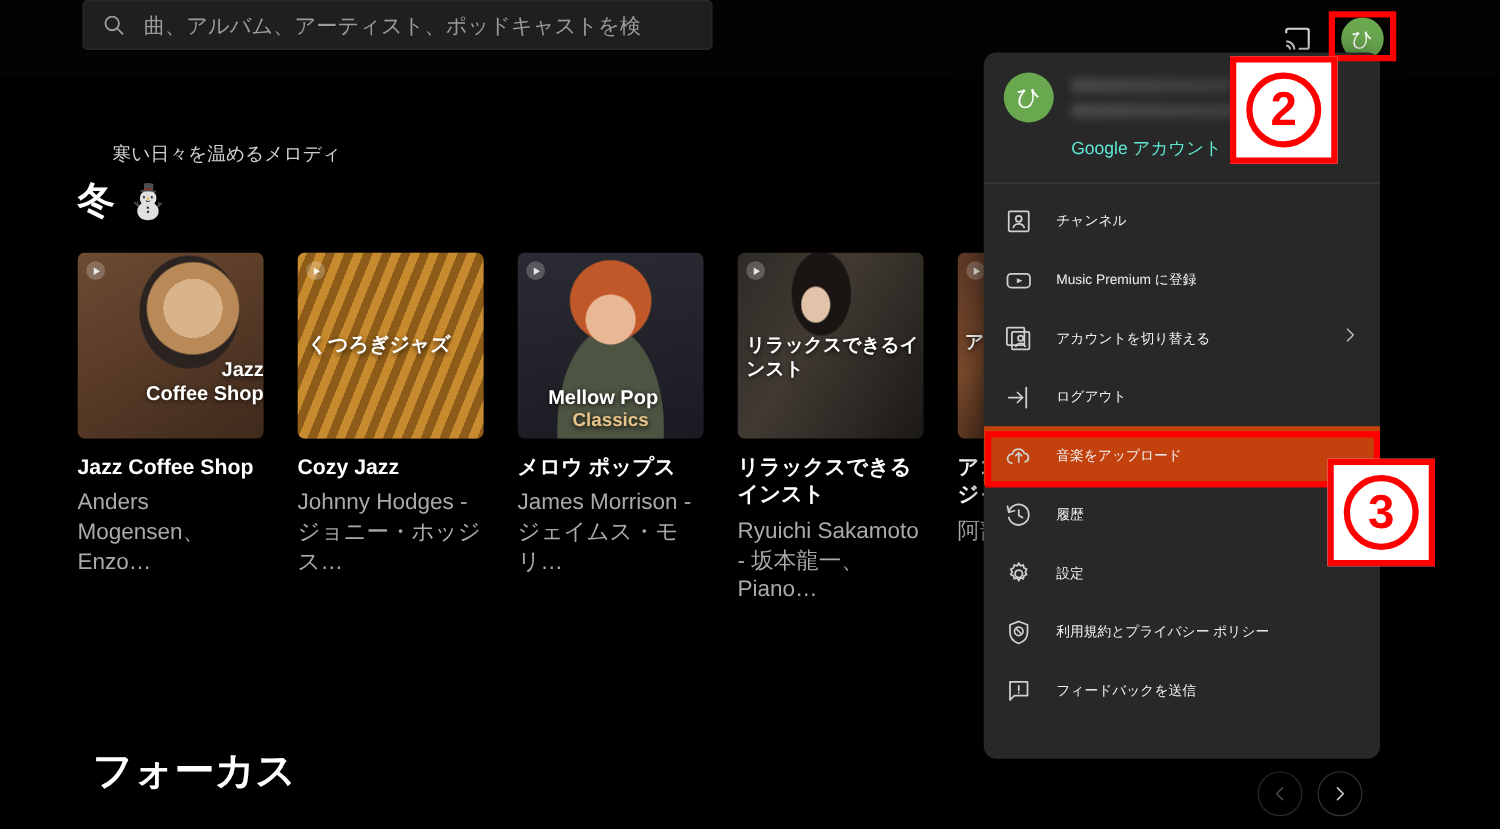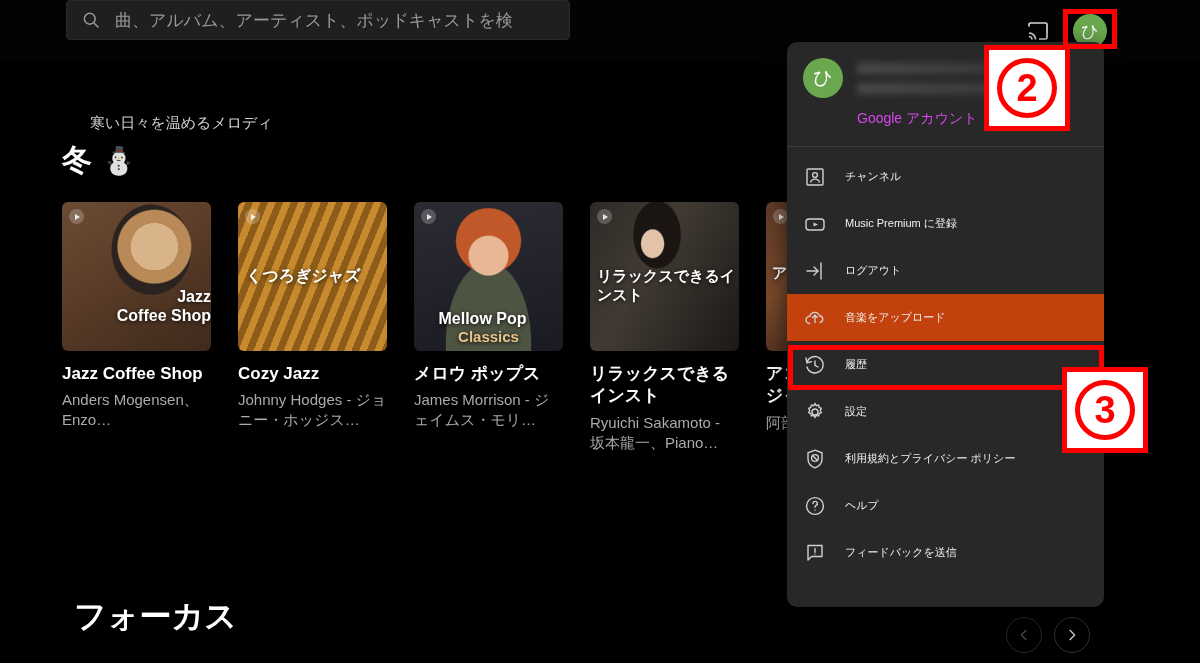--- a/index.html
+++ b/index.html
@@ -67,21 +67,21 @@
     content: ""; width: 0; height: 0;
     border-left: 5px solid rgba(255,255,255,0.85);
     border-top: 3.5px solid transparent; border-bottom: 3.5px solid transparent;
     margin-left: 1.5px;
   }
   .card-title {
     margin-top: 12px; color: #fff; font-size: 17px; font-weight: bold;
     line-height: 1.32;
   }
   .card-sub {
-    margin-top: 5px; color: #aaa; font-size: 15px; line-height: 1.32;
+    margin-top: 5px; color: #aaa; font-size: 18px; line-height: 1.32;
   }
 
   
   .t-coffee {
     background:
       radial-gradient(circle at 62% 30%, #d9b48a 0 17%, #b98a57 17% 26%, rgba(0,0,0,0) 27%),
       radial-gradient(ellipse at 60% 32%, #2a2320 0 31%, rgba(0,0,0,0) 32%),
       linear-gradient(150deg, #6b4b33 0%, #5a3c28 45%, #3e2a1c 100%);
   }
   .t-coffee .ovl { color:#fff; font-size:16px; font-weight:bold; text-align:right;
@@ -152,21 +152,21 @@
   .mh-lines { flex: 1; }
   .mh-blur {
     height: 11px; border-radius: 3px; margin-bottom: 9px;
     background: linear-gradient(90deg, #4a4a4a, #3b3b3b);
     filter: blur(3.5px);
   }
   .mh-blur.w1 { width: 128px; }
   .mh-blur.w2 { width: 150px; margin-bottom: 0; }
   .gaccount {
     display: block; margin-top: 12px; margin-left: 54px;
-    color: #d946ef; font-size: 14px; cursor: pointer; text-decoration: none;
+    color: #5eead4; font-size: 14px; cursor: pointer; text-decoration: none;
   }
   .menu-divider { height: 1px; background: #3d3d3d; margin: 4px 0 6px 0; }
 
   .menu-item {
     height: 47px; display: flex; align-items: center;
     padding: 0 16px; gap: 18px; cursor: pointer; position: relative;
   }
   .menu-item.hovered { background: #c2410c; }
   .menu-item .mi-icon { width: 24px; height: 24px; flex: 0 0 auto; }
   .menu-item .mi-label { color: #f1f1f1; font-size: 11px; white-space: nowrap; }
@@ -327,20 +327,36 @@
     <div class="menu-item">
       <span class="mi-icon">
         <svg viewBox="0 0 24 24" width="24" height="24" fill="none" stroke="#d0d0d0" stroke-width="1.4">
           <rect x="3" y="7" width="18" height="11" rx="3"></rect>
           <polygon points="10.5,10.5 15,12.5 10.5,14.5" fill="#d0d0d0" stroke="none"></polygon>
         </svg>
       </span>
       <span class="mi-label">Music Premium に登録</span>
     </div>
 
+    <div class="menu-item">
+      <span class="mi-icon">
+        <svg viewBox="0 0 24 24" width="24" height="24" fill="none" stroke="#d0d0d0" stroke-width="1.4">
+          <rect x="2.5" y="3" width="14" height="14" rx="1"></rect>
+          <rect x="6.5" y="6.5" width="14" height="14" rx="1"></rect>
+          <circle cx="13.5" cy="11.5" r="2.1"></circle>
+          <path d="M9.5 18.6c.5-2 2.1-3 3.9-3s3.4 1 3.9 3"></path>
+        </svg>
+      </span>
+      <span class="mi-label">アカウントを切り替える</span>
+      <span class="mi-chevron">
+        <svg viewBox="0 0 24 24" width="16" height="16" fill="none" stroke="#c0c0c0" stroke-width="1.8" stroke-linecap="round" stroke-linejoin="round">
+            <polyline points="9 5 16 12 9 19"></polyline>
+          </svg>
+      </span>
+    </div>
 
     <div class="menu-item">
       <span class="mi-icon">
         <svg viewBox="0 0 24 24" width="24" height="24" fill="none" stroke="#d0d0d0" stroke-width="1.4" stroke-linecap="round" stroke-linejoin="round">
           <path d="M18 4v16"></path>
           <path d="M4 12h11"></path>
           <polyline points="11 8 15 12 11 16"></polyline>
         </svg>
       </span>
       <span class="mi-label">ログアウト</span>
@@ -382,30 +398,20 @@
       <span class="mi-icon">
         <svg viewBox="0 0 24 24" width="24" height="24" fill="none" stroke="#d0d0d0" stroke-width="1.4">
           <path d="M12 3.2l7 2.6v6c0 4.4-3 7.6-7 9-4-1.4-7-4.6-7-9v-6z"></path>
           <circle cx="12" cy="11" r="3.4"></circle>
           <line x1="9.6" y1="8.6" x2="14.4" y2="13.4"></line>
         </svg>
       </span>
       <span class="mi-label">利用規約とプライバシー ポリシー</span>
     </div>
 
-    <div class="menu-item">
-      <span class="mi-icon">
-        <svg viewBox="0 0 24 24" width="24" height="24" fill="none" stroke="#d0d0d0" stroke-width="1.4" stroke-linecap="round">
-          <circle cx="12" cy="12" r="8.4"></circle>
-          <path d="M9.9 9.6a2.2 2.2 0 1 1 2.9 2.1c-.6.25-.8.7-.8 1.3v.3"></path>
-          <circle cx="12" cy="16.3" r="0.7" fill="#d0d0d0" stroke="none"></circle>
-        </svg>
-      </span>
-      <span class="mi-label">ヘルプ</span>
-    </div>
 
     <div class="menu-item">
       <span class="mi-icon">
         <svg viewBox="0 0 24 24" width="24" height="24" fill="none" stroke="#d0d0d0" stroke-width="1.4" stroke-linecap="round" stroke-linejoin="round">
           <path d="M5 4.5h14v11H8.5L5 19z"></path>
           <line x1="12" y1="7.6" x2="12" y2="11.4"></line>
           <circle cx="12" cy="13.3" r="0.65" fill="#d0d0d0" stroke="none"></circle>
         </svg>
       </span>
       <span class="mi-label">フィードバックを送信</span>

